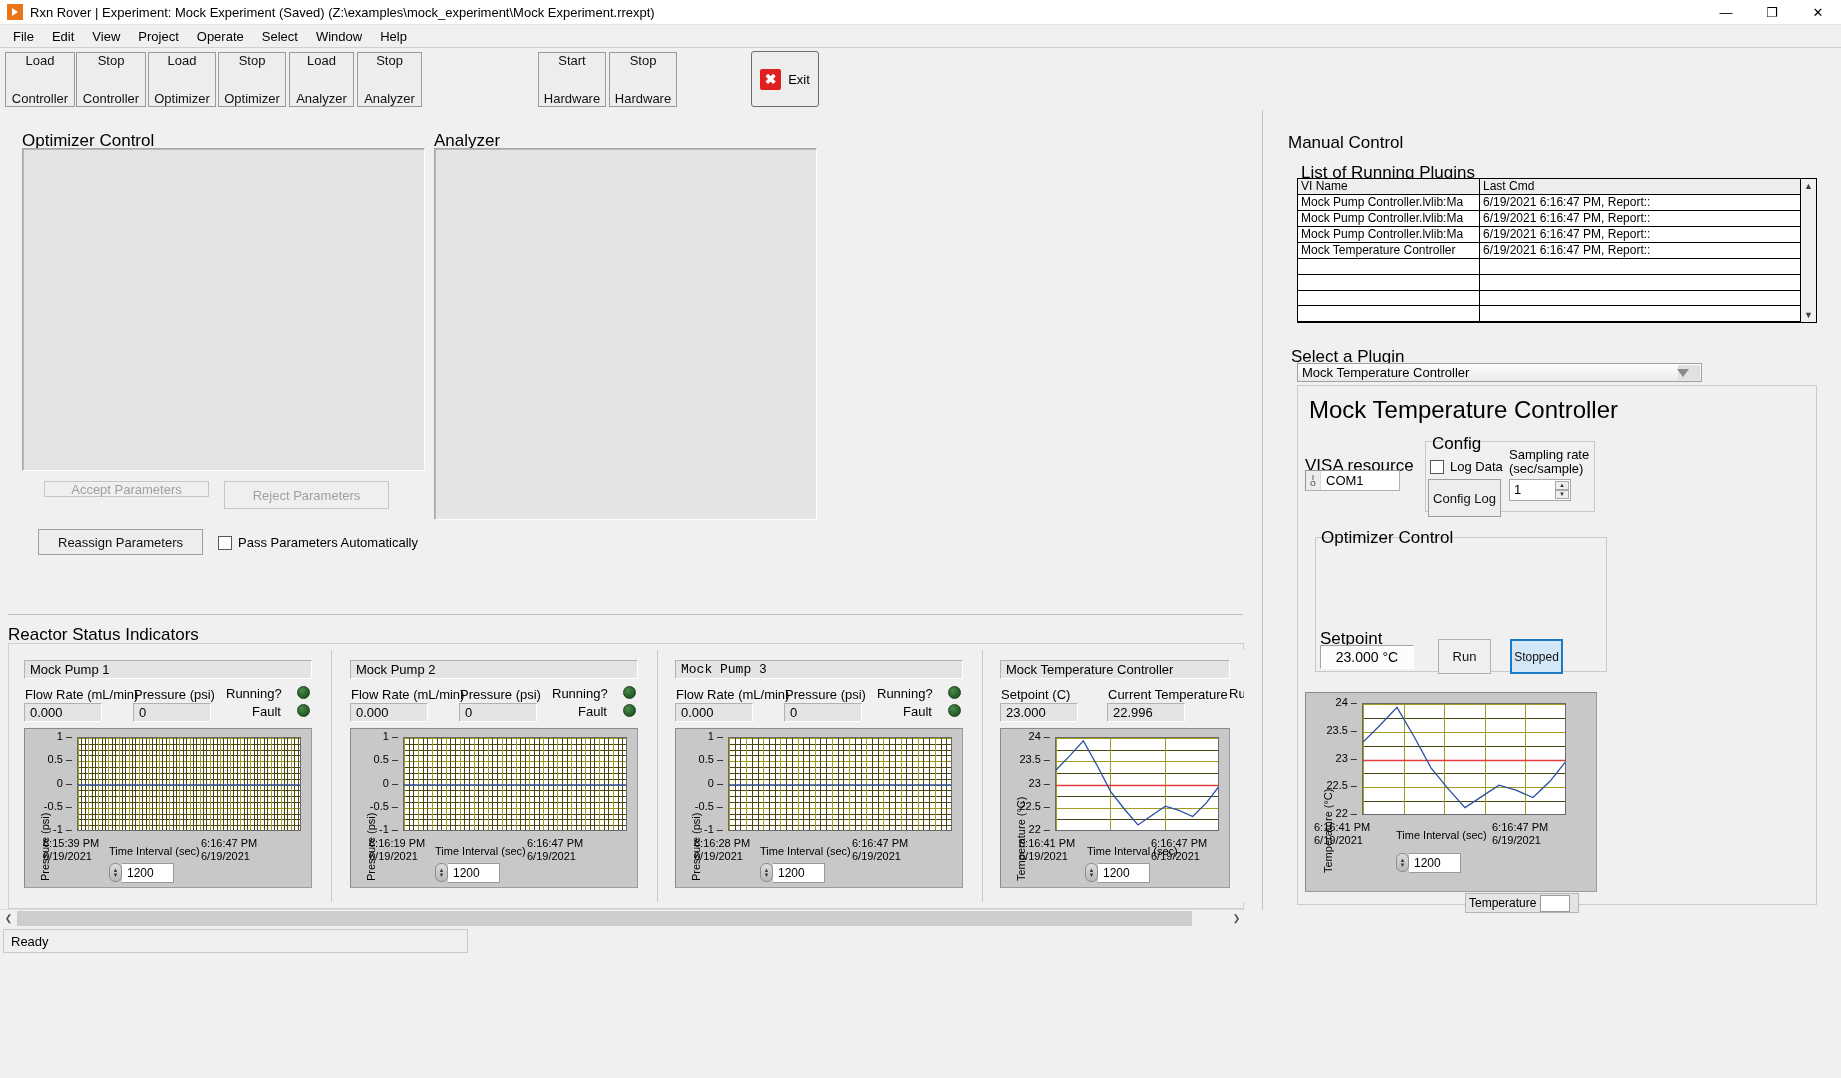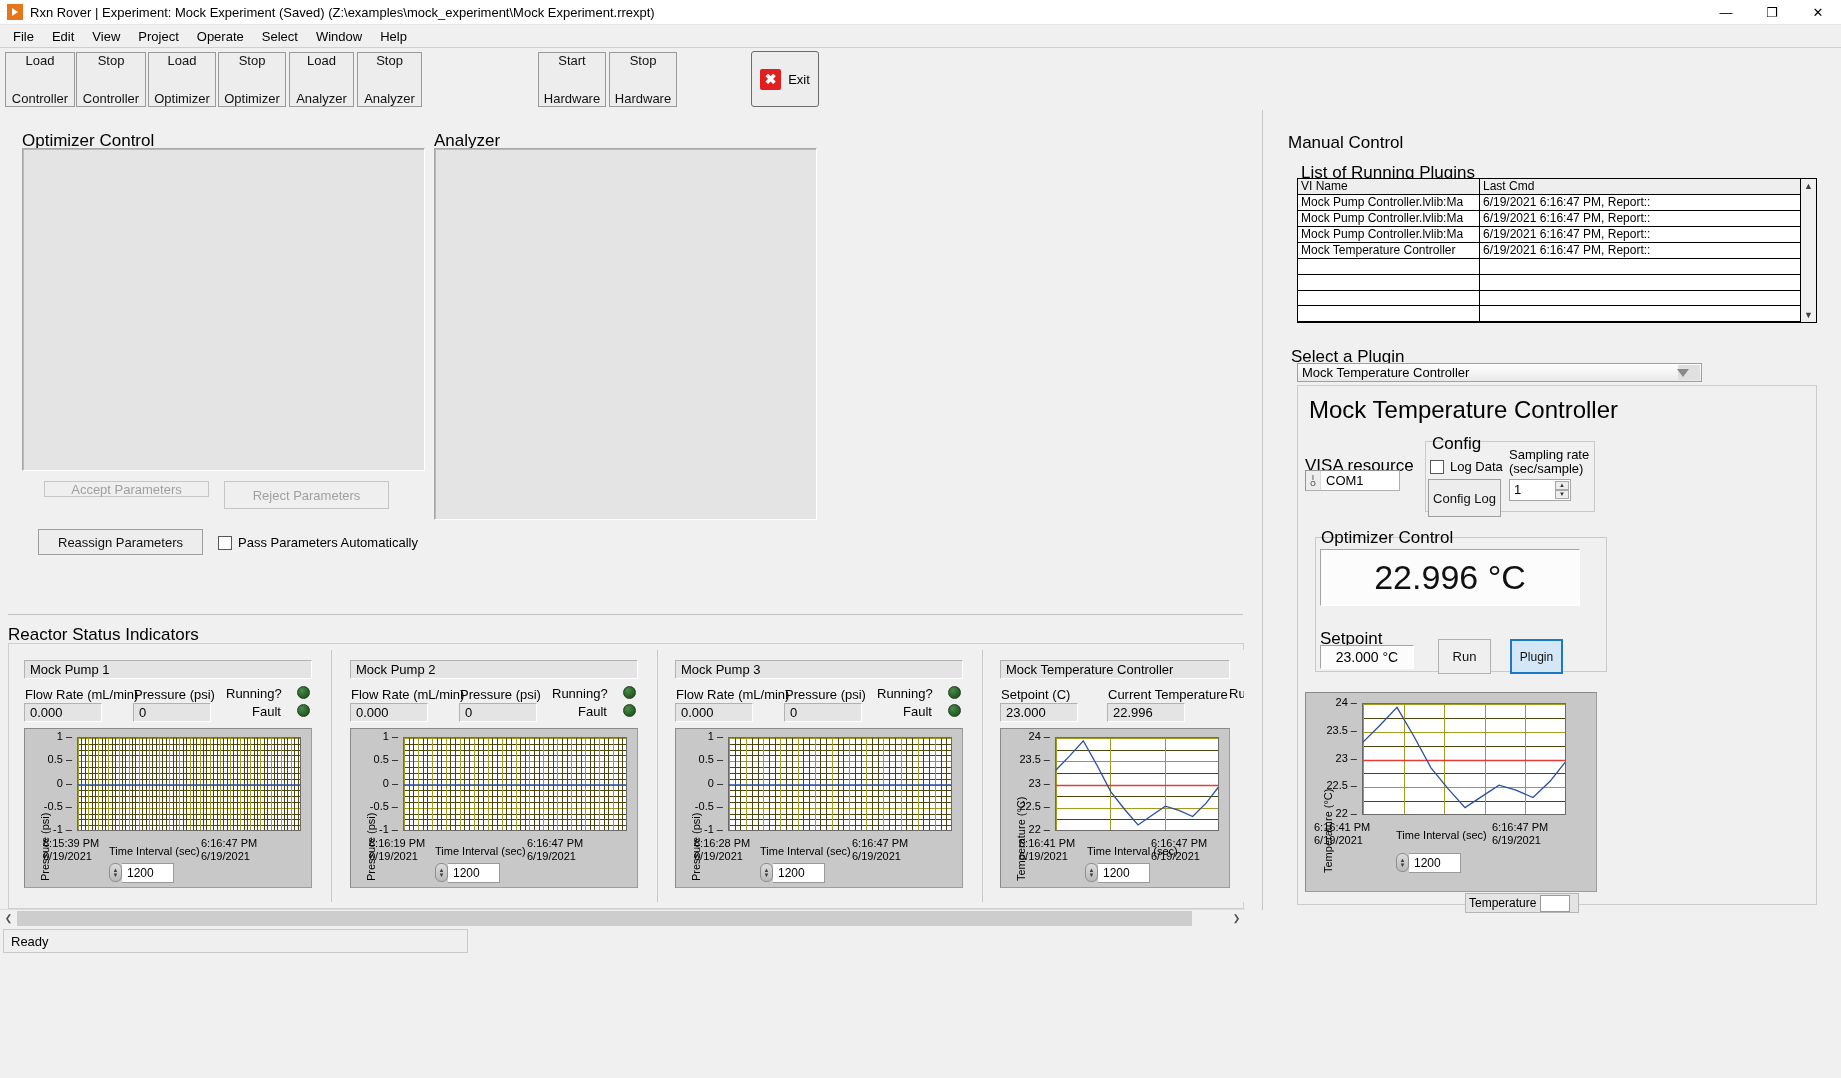--- a/index.html
+++ b/index.html
@@ -655,21 +655,21 @@
             <div class="spin-thumb">
               <span>▲</span>
               <span>▼</span>
             </div>
             <div class="spin-box">1200</div>
           </div>
         </div>
       </div>
       <div class="rpanel-sep" style="left: 657px;"></div>
       <div class="rpanel" style="left: 663px; width: 314px; overflow: hidden;">
-        <div class="name-field" style="width: 288px;">Mock Pump 3</div>
+        <div class="name-field" style="width: 288px; font-family: Liberation Mono, monospace;">Mock Pump 3</div>
         <div class="rlabel" style="left: 13px; top: 37px;">Flow Rate (mL/min)</div>
         <div class="rlabel" style="left: 122px; top: 37px;">Pressure (psi)</div>
         <div class="val-field" style="left: 12px; top: 53px; width: 78px;">0.000</div>
         <div class="val-field" style="left: 121px; top: 53px; width: 78px;">0</div>
         <div class="rlabel" style="left: 214px; top: 36px;">Running?</div>
         <div class="rlabel" style="left: 240px; top: 54px;">Fault</div>
         <div class="led" style="left: 285px; top: 36px;"></div>
         <div class="led" style="left: 285px; top: 54px;"></div>
         <div class="graph-frame" style="left: 12px; top: 78px; width: 288px; height: 160px;">
           <div class="ylabel" style="left: 14px; top: 152px;">Pressure (psi)</div>
@@ -906,25 +906,24 @@
   <div id="sampling-field">
     <span>1</span>
     <div class="spinner-updown">
       <div class="spin-half">▲</div>
       <div class="spin-half">▼</div>
     </div>
   </div>
 
   <div id="instrument-group"></div>
   <div class="panel-label" id="instrument-label">Optimizer Control</div>
-  <div id="temp-display">22.996 °C</div>
   <div class="panel-label" id="setpoint-label">Setpoint</div>
   <div id="setpoint-field">23.000 °C</div>
   <div class="lvbtn" id="run-btn">Run</div>
-  <div class="lvbtn" id="stopped-btn">Plugin</div>
+  <div class="lvbtn" id="stopped-btn">Stopped</div>
 
   <div class="graph-frame" id="temp-graph-frame">
       <div class="ylabel" style="left: 16px; top: 180px;">Temperature (°C)</div>
       <div class="ytick" style="left: 17px; width: 34px; top: 3px;">24 –</div>
       <div class="ytick" style="left: 17px; width: 34px; top: 30.75px;">23.5 –</div>
       <div class="ytick" style="left: 17px; width: 34px; top: 58.5px;">23 –</div>
       <div class="ytick" style="left: 17px; width: 34px; top: 86.25px;">22.5 –</div>
       <div class="ytick" style="left: 17px; width: 34px; top: 114px;">22 –</div>
       <div class="plot-area" style="left: 56px; top: 10px; width: 204px; height: 112px;">
         <svg width="204" height="112" viewBox="0 0 204 112" style="display: block;">

